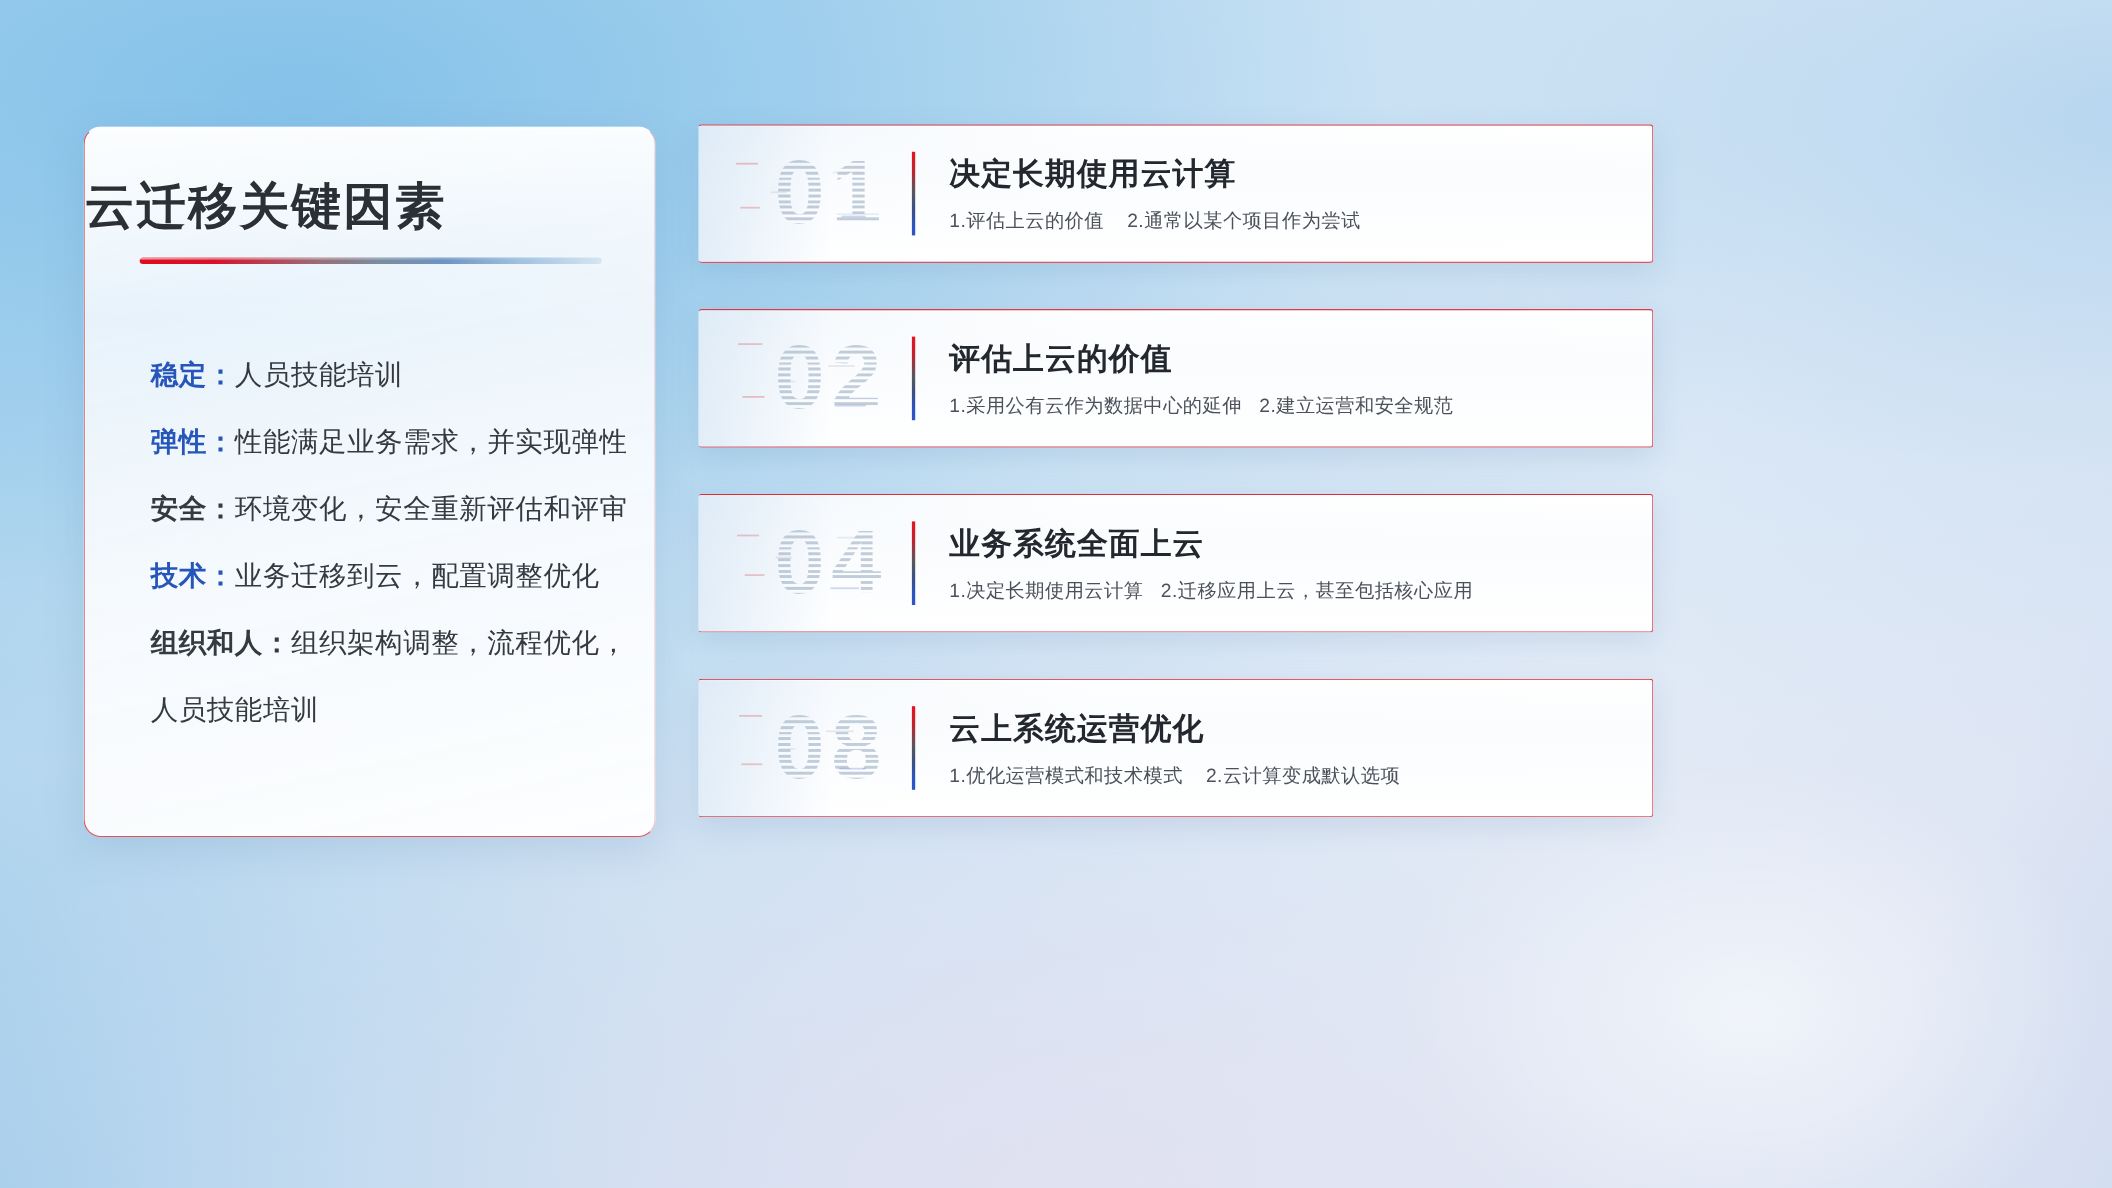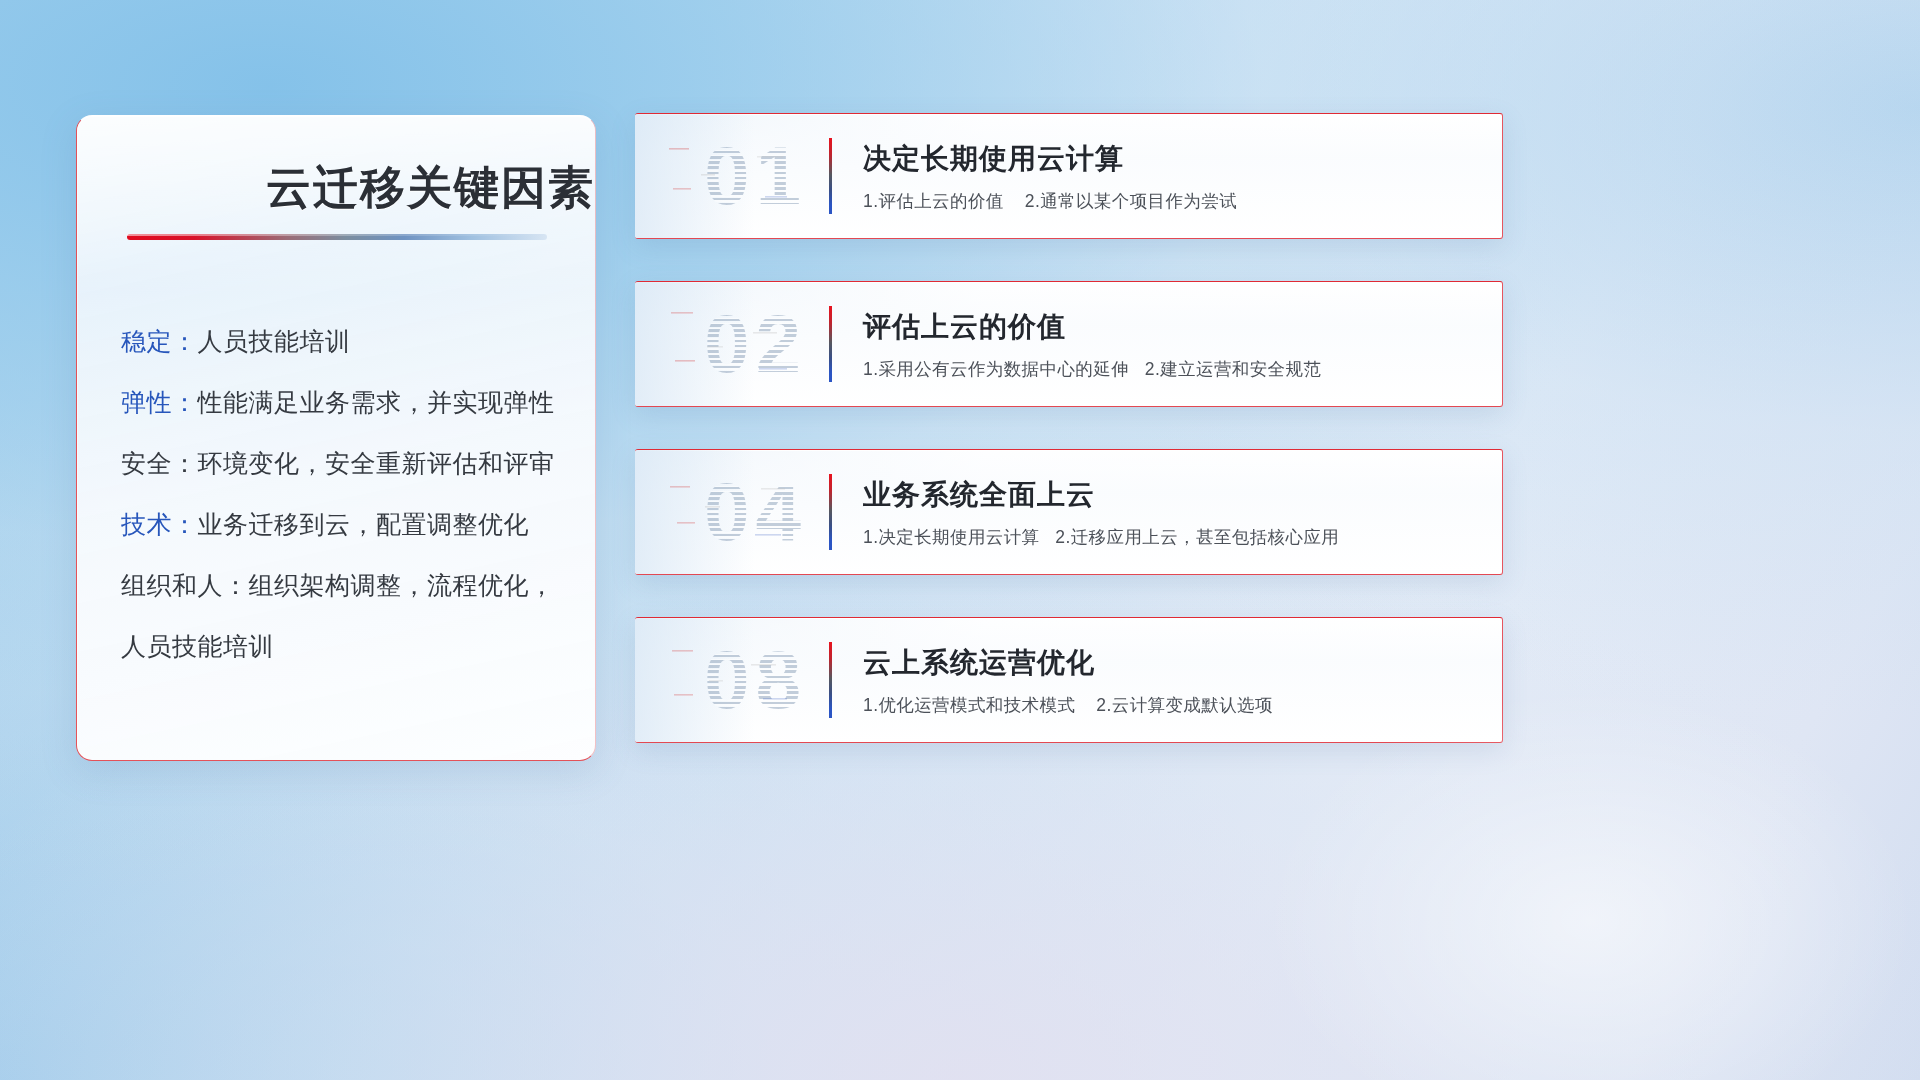--- a/index.html
+++ b/index.html
@@ -58,21 +58,21 @@
     inset: 0 0 auto 0;
     height: 180px;
     background: linear-gradient(180deg, rgba(255,255,255,0.78), rgba(255,255,255,0) 100%);
     pointer-events: none;
   }
 
   .panel-title {
     position: absolute;
     left: 0; right: 0;
     top: 42px;
-    text-align: right;
+    text-align: left;
     font-size: 45px;
     font-weight: bold;
     letter-spacing: 2px;
     color: #2b2f36;
     text-shadow: 0 1px 0 rgba(255,255,255,0.8);
   }
 
   .title-rule {
     position: absolute;
     left: 50px;
@@ -103,21 +103,21 @@
     right: 28px;
     top: 195px;
   }
   .factor-row {
     font-size: 25px;
     line-height: 61px;
     color: #353a41;
     white-space: nowrap;
     letter-spacing: 0.5px;
   }
-  .factor-row .lbl { font-weight: normal; }
+  .factor-row .lbl { font-weight: bold; margin-left: 16px; }
   .factor-row.accent .lbl { color: #2756bb; }
   .factor-row.plain .lbl { color: #353a41; }
   .factor-row .desc { color: #353a41; }
 
   
   .cards {
     position: absolute;
     left: 635px;
     top: 113px;
   }

